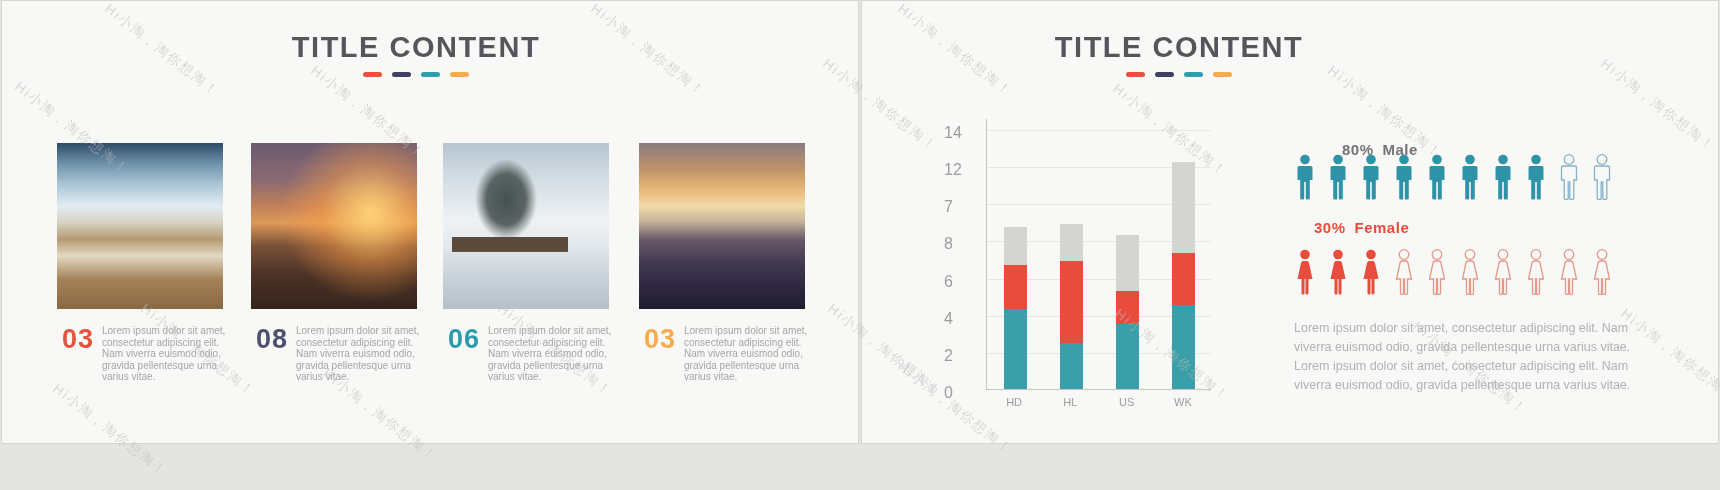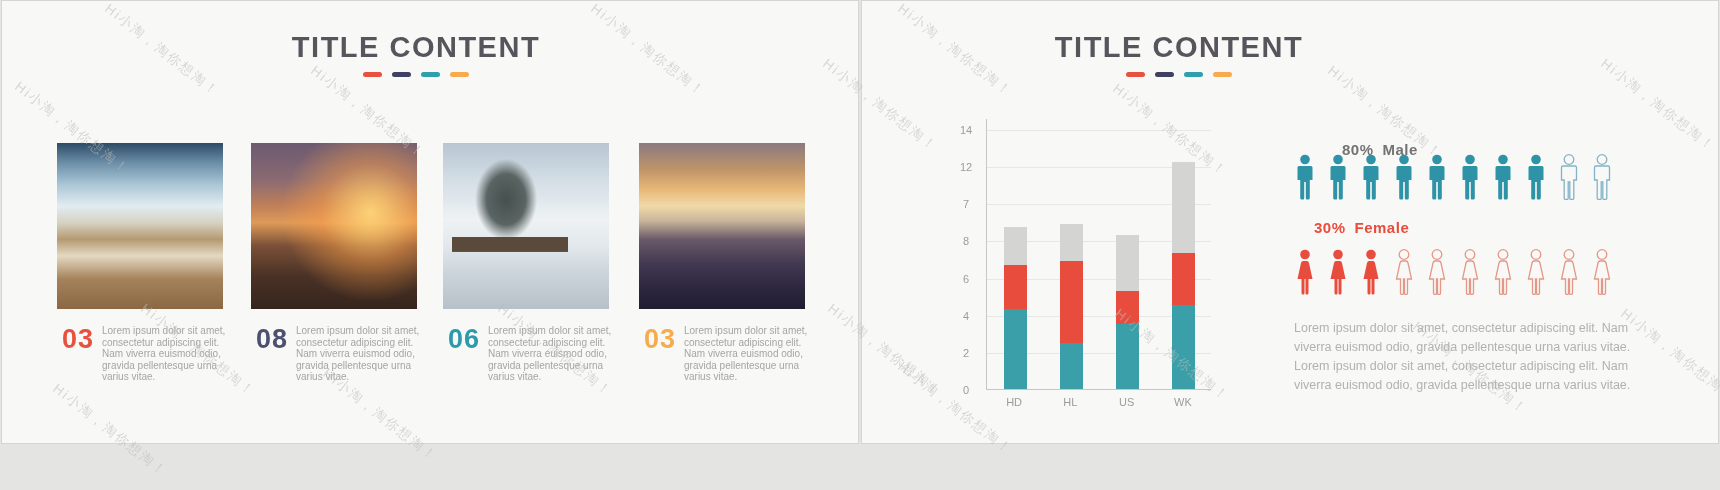--- a/index.html
+++ b/index.html
@@ -33,22 +33,22 @@
         linear-gradient(180deg,#8a7a80 0%,#c09468 16%,#e8b878 28%,#f0d9a8 38%,#c8b49a 47%,#6a5a68 58%,#433a52 72%,#2e2840 86%,#201c30 100%); }
 
   .item-number { position:absolute; top:323px; font-size:27px; font-weight:bold; letter-spacing:1px; }
   .item-text { position:absolute; top:324px; width:128px; font-size:10px; line-height:11.5px;
                color:#a7a5a5; }
 
   
   #plot { position:absolute; left:124px; top:118px; width:225px; height:271px;
           border-left:1px solid #c6c6c4; border-bottom:1px solid #c6c6c4; }
   .gridline { position:absolute; left:0; width:100%; height:1px; background:#e7e7e5; }
-  .ytick { position:absolute; left:89px; width:30px; text-align:center;
-           font-size:11px; color:#9c9c9c; }
+  .ytick { position:absolute; left:82px; width:30px; text-align:left;
+           font-size:16px; color:#9c9c9c; }
   #bars { position:absolute; left:0; top:0; width:100%; height:100%;
           display:flex; align-items:flex-end; justify-content:space-around; }
   .bar { width:23px; display:flex; flex-direction:column-reverse; }
   #xlabels { position:absolute; left:124px; top:395px; width:225px; display:flex; }
   .xlabel { flex:1; text-align:center; font-size:11px; color:#9c9c9c; }
 
   
   .stat-heading { position:absolute; left:432px; font-size:15px; font-weight:bold; letter-spacing:0.5px; }
   .stat-heading .pct { margin-right:9px; }
   .icon-row { position:absolute; left:433px; display:flex; gap:13px; }

